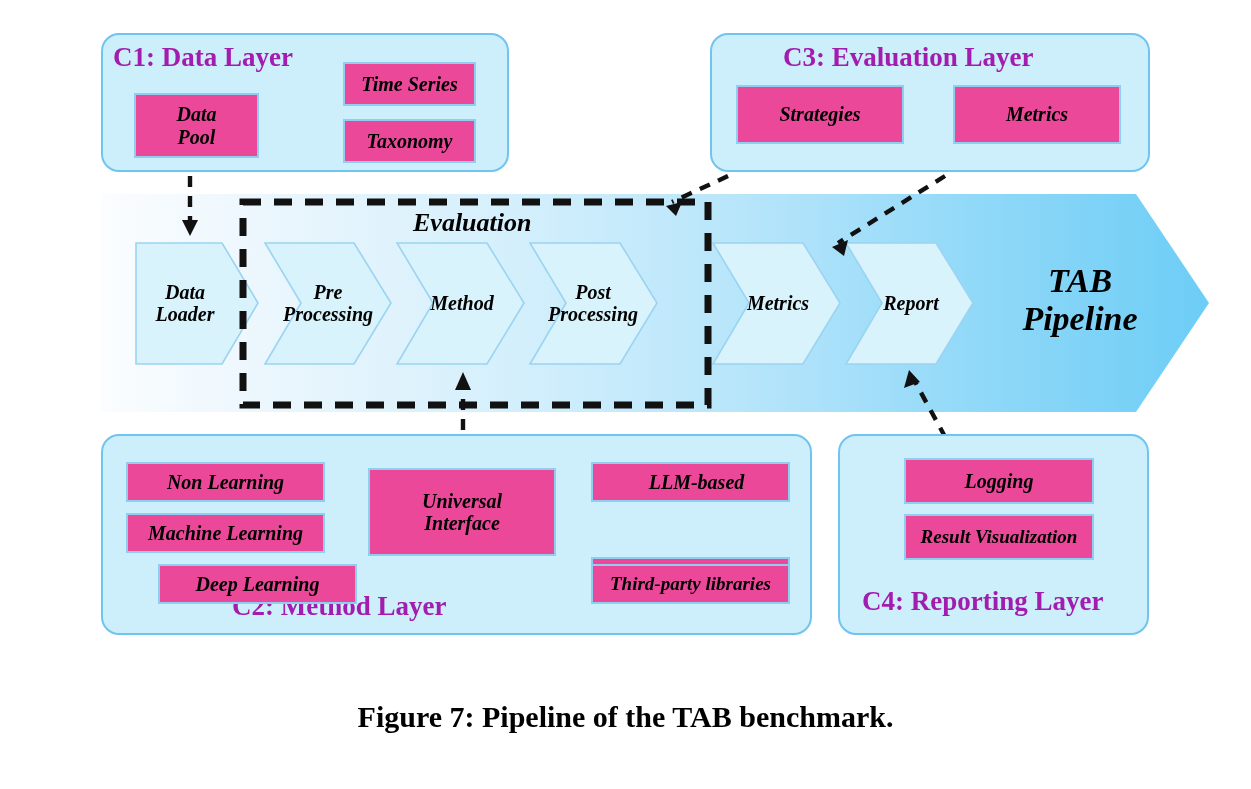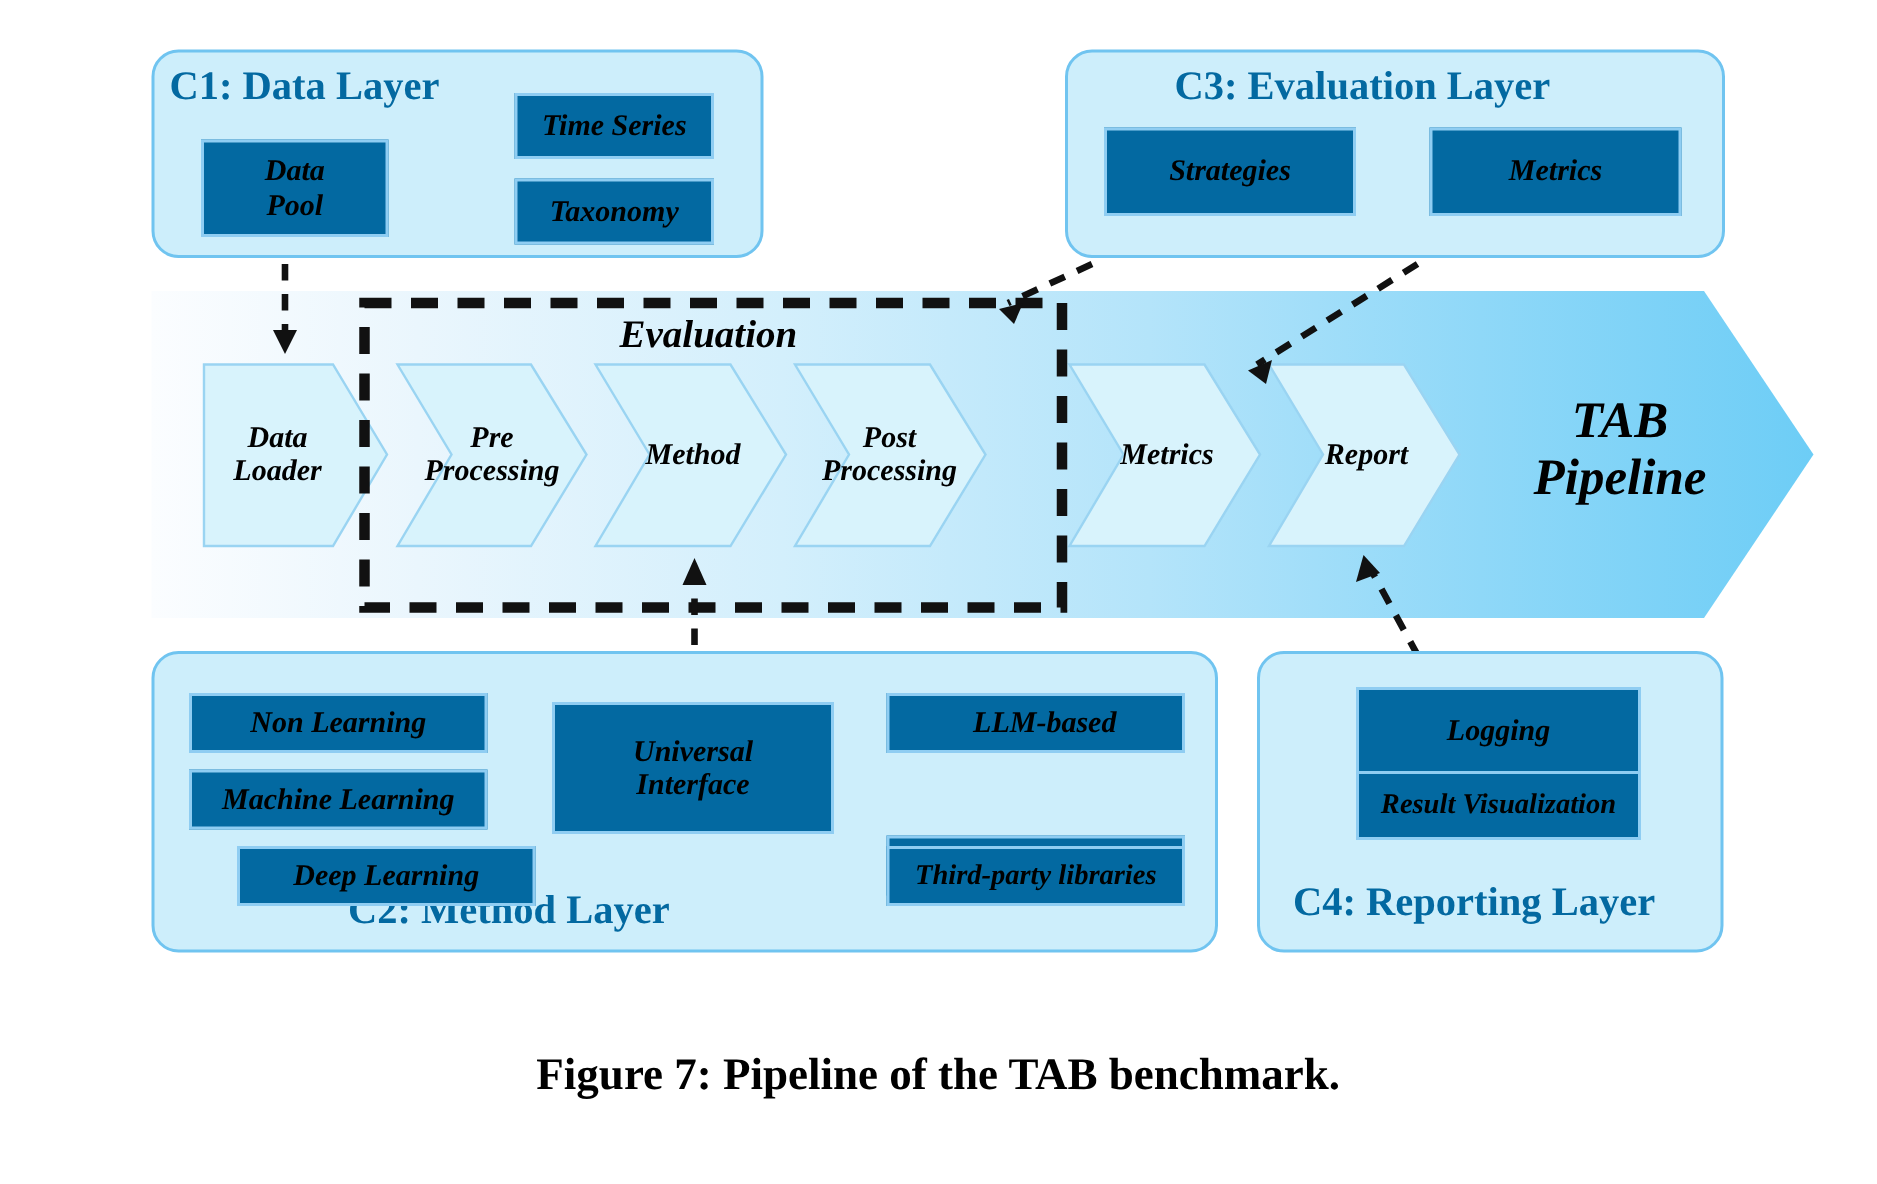--- a/index.html
+++ b/index.html
@@ -1,23 +1,23 @@
 <!DOCTYPE html>
 <html><head>
 <meta charset="utf-8">
 <style>
   html,body{margin:0;padding:0;background:#ffffff;}
   body{width:1251px;height:789px;position:relative;overflow:hidden;
        font-family:"Liberation Serif", serif;}
   #root{position:absolute;left:0;top:0;width:1251px;height:789px;}
   .panel{position:absolute;background:#CDEEFB;border:2px solid #70C4F0;
          border-radius:18px;box-sizing:border-box;}
-  .panel-title{position:absolute;font-weight:bold;color:#0369a1;
+  .panel-title{position:absolute;font-weight:bold;color:#a21caf;
                font-family:"Liberation Serif", serif;white-space:nowrap;}
-  .wbox{position:absolute;background:#0369a1;border:2px solid #8FCDF2;
+  .wbox{position:absolute;background:#ec4899;border:2px solid #8FCDF2;
         box-sizing:border-box;display:flex;align-items:center;
         justify-content:center;font-style:italic;font-weight:bold;
         color:#000;text-align:center;line-height:1.12;
         font-family:"Liberation Serif", serif;}
   .chev-label{position:absolute;display:flex;align-items:center;
               justify-content:center;text-align:center;font-style:italic;
               font-weight:bold;color:#000;line-height:1.1;
               font-family:"Liberation Serif", serif;pointer-events:none;}
   .svg-layer{position:absolute;left:0;top:0;width:1251px;height:789px;}
   #caption{position:absolute;left:0;top:700px;width:1251px;text-align:center;
@@ -136,18 +136,18 @@
   <div class="wbox" style="left:126px;top:513px;width:199px;height:40px;font-size:20px;">Machine Learning</div>
   <div class="wbox" style="left:126px;top:564px;width:199px;height:40px;font-size:20px;margin-left:32px;">Deep Learning</div>
   <div class="wbox" style="left:368px;top:468px;width:188px;height:88px;font-size:20px;white-space:pre-line;">Universal
 Interface</div>
   <div class="wbox" style="left:591px;top:462px;width:199px;height:40px;font-size:20px;padding-left:12px;">LLM-based</div>
   <div class="wbox" style="left:591px;top:513px;width:199px;height:40px;font-size:16px;margin-top:44px;">TS pre-trained</div>
   <div class="wbox" style="left:591px;top:564px;width:199px;height:40px;font-size:19px;">Third-party libraries</div>
 
   <div class="panel" style="left:838px;top:434px;width:311px;height:201px;"></div>
   <div class="panel-title" style="left:862px;top:586px;font-size:27px;">C4: Reporting Layer</div>
-  <div class="wbox" style="left:904px;top:458px;width:190px;height:58px;font-size:20px;">Logging</div>
+  <div class="wbox" style="left:904px;top:458px;width:190px;height:46px;font-size:20px;">Logging</div>
   <div class="wbox" style="left:904px;top:514px;width:190px;height:46px;font-size:19px;">Result Visualization</div>
 
   <div id="caption">Figure 7: Pipeline of the TAB benchmark.</div>
 
 </div>
 
 </body></html>

